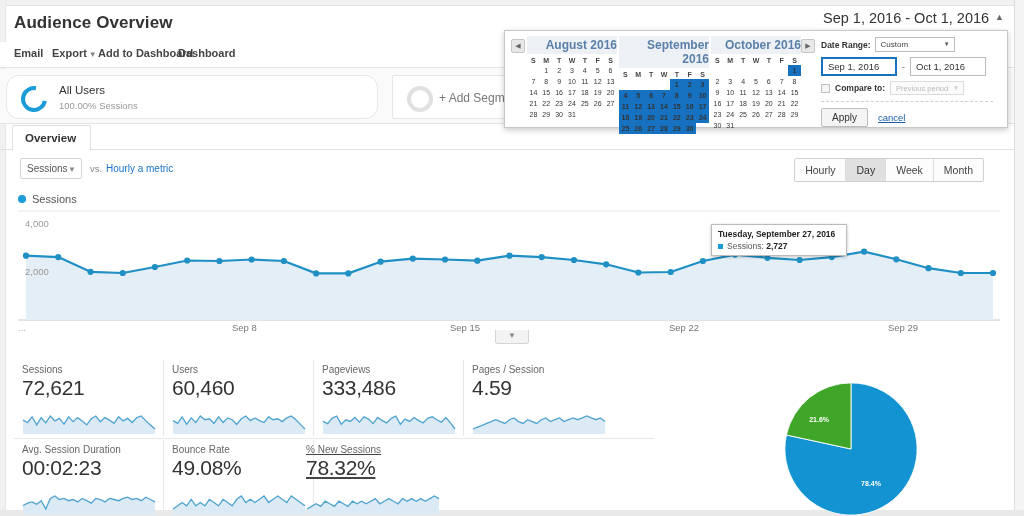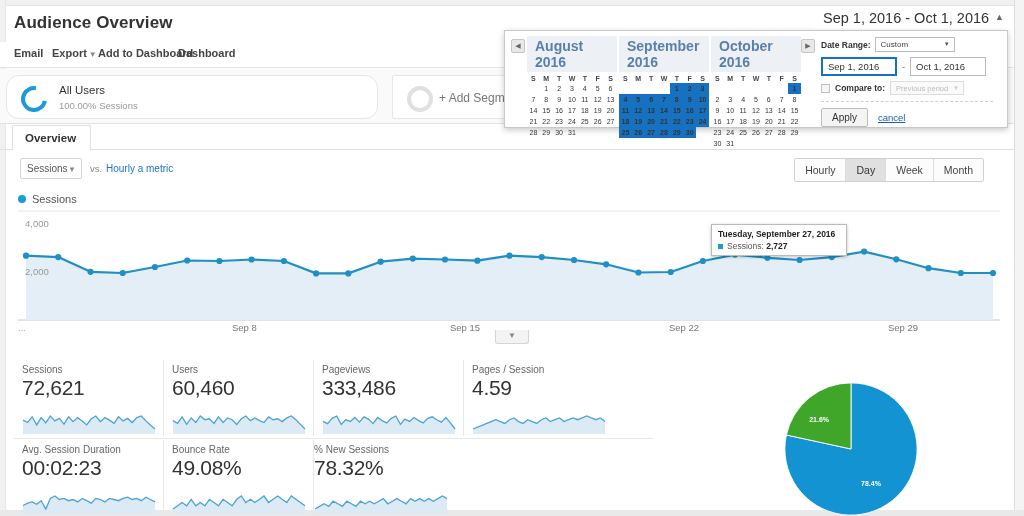--- a/index.html
+++ b/index.html
@@ -154,22 +154,22 @@
     position:absolute; width:14px; height:14px; top:8px;
     background:#e8e8e8; border:1px solid #c6c6c6; border-radius:2px;
     font-size:7px; color:#666; text-align:center; line-height:12px; cursor:pointer;
   }
   .cal-prev { left:6px; }
   .cal-next { left:296px; }
   .cal {
     position:absolute; top:5px; width:90px;
   }
   .cal-title {
-    text-align:left; font-size:14px; color:#5a7fa8; background:#edf1f6;
-    padding:2px 8px; font-weight:bold;
+    text-align:right; font-size:12px; color:#5a7fa8; background:#edf1f6;
+    padding:2px 0; font-weight:bold;
   }
   table.cal-grid { border-collapse:collapse; width:90px; margin-top:1px;}
   table.cal-grid th {
     font-size:7px; color:#444; font-weight:bold; width:13px; height:10px; padding:0; text-align:center;
   }
   table.cal-grid td {
     font-size:7px; color:#333; width:13px; height:11px; padding:0; text-align:center; cursor:pointer;
   }
   td.sel { background:#1672c1; color:#fff; font-weight:bold; }
   td.dim { color:#c9c9c9; }
@@ -368,21 +368,21 @@
         </svg>
     </div>
     <div class="card" style="left:150px;">
       <div class="c-label">Bounce Rate</div>
       <div class="c-value">49.08%</div>
       <svg class="spark" width="134" height="22">
           <polygon points="1,22 1.0,17.0 5.6,13.8 10.1,10.5 14.7,13.8 19.2,7.3 23.8,13.8 28.3,10.5 32.9,13.8 37.4,7.3 42.0,10.5 46.5,13.8 51.1,7.3 55.6,10.5 60.2,13.8 64.7,7.3 69.3,4.0 73.8,10.5 78.4,7.3 82.9,10.5 87.5,7.3 92.0,4.0 96.6,10.5 101.1,7.3 105.7,4.0 110.2,7.3 114.8,10.5 119.3,4.0 123.9,7.3 128.4,10.5 133.0,13.8 133,22" fill="#dbeaf5"></polygon>
           <polyline points="1.0,17.0 5.6,13.8 10.1,10.5 14.7,13.8 19.2,7.3 23.8,13.8 28.3,10.5 32.9,13.8 37.4,7.3 42.0,10.5 46.5,13.8 51.1,7.3 55.6,10.5 60.2,13.8 64.7,7.3 69.3,4.0 73.8,10.5 78.4,7.3 82.9,10.5 87.5,7.3 92.0,4.0 96.6,10.5 101.1,7.3 105.7,4.0 110.2,7.3 114.8,10.5 119.3,4.0 123.9,7.3 128.4,10.5 133.0,13.8" fill="none" stroke="#4ea3cf" stroke-width="1.3"></polyline>
         </svg>
     </div>
-    <div class="card" style="left:292px; border-right:none;">
+    <div class="card" style="left:284px; border-right:none;text-decoration:underline;">
       <div class="c-label">% New Sessions</div>
       <div class="c-value">78.32%</div>
       <svg class="spark" width="134" height="22">
           <polygon points="1,22 1.0,17.0 5.6,14.4 10.1,11.8 14.7,14.4 19.2,9.2 23.8,11.8 28.3,14.4 32.9,9.2 37.4,11.8 42.0,14.4 46.5,9.2 51.1,11.8 55.6,9.2 60.2,11.8 64.7,9.2 69.3,6.6 73.8,11.8 78.4,9.2 82.9,6.6 87.5,9.2 92.0,11.8 96.6,6.6 101.1,9.2 105.7,6.6 110.2,9.2 114.8,6.6 119.3,9.2 123.9,6.6 128.4,4.0 133.0,6.6 133,22" fill="#dbeaf5"></polygon>
           <polyline points="1.0,17.0 5.6,14.4 10.1,11.8 14.7,14.4 19.2,9.2 23.8,11.8 28.3,14.4 32.9,9.2 37.4,11.8 42.0,14.4 46.5,9.2 51.1,11.8 55.6,9.2 60.2,11.8 64.7,9.2 69.3,6.6 73.8,11.8 78.4,9.2 82.9,6.6 87.5,9.2 92.0,11.8 96.6,6.6 101.1,9.2 105.7,6.6 110.2,9.2 114.8,6.6 119.3,9.2 123.9,6.6 128.4,4.0 133.0,6.6" fill="none" stroke="#4ea3cf" stroke-width="1.3"></polyline>
         </svg>
     </div>
   </div>
 
   <div class="pie-wrap">

